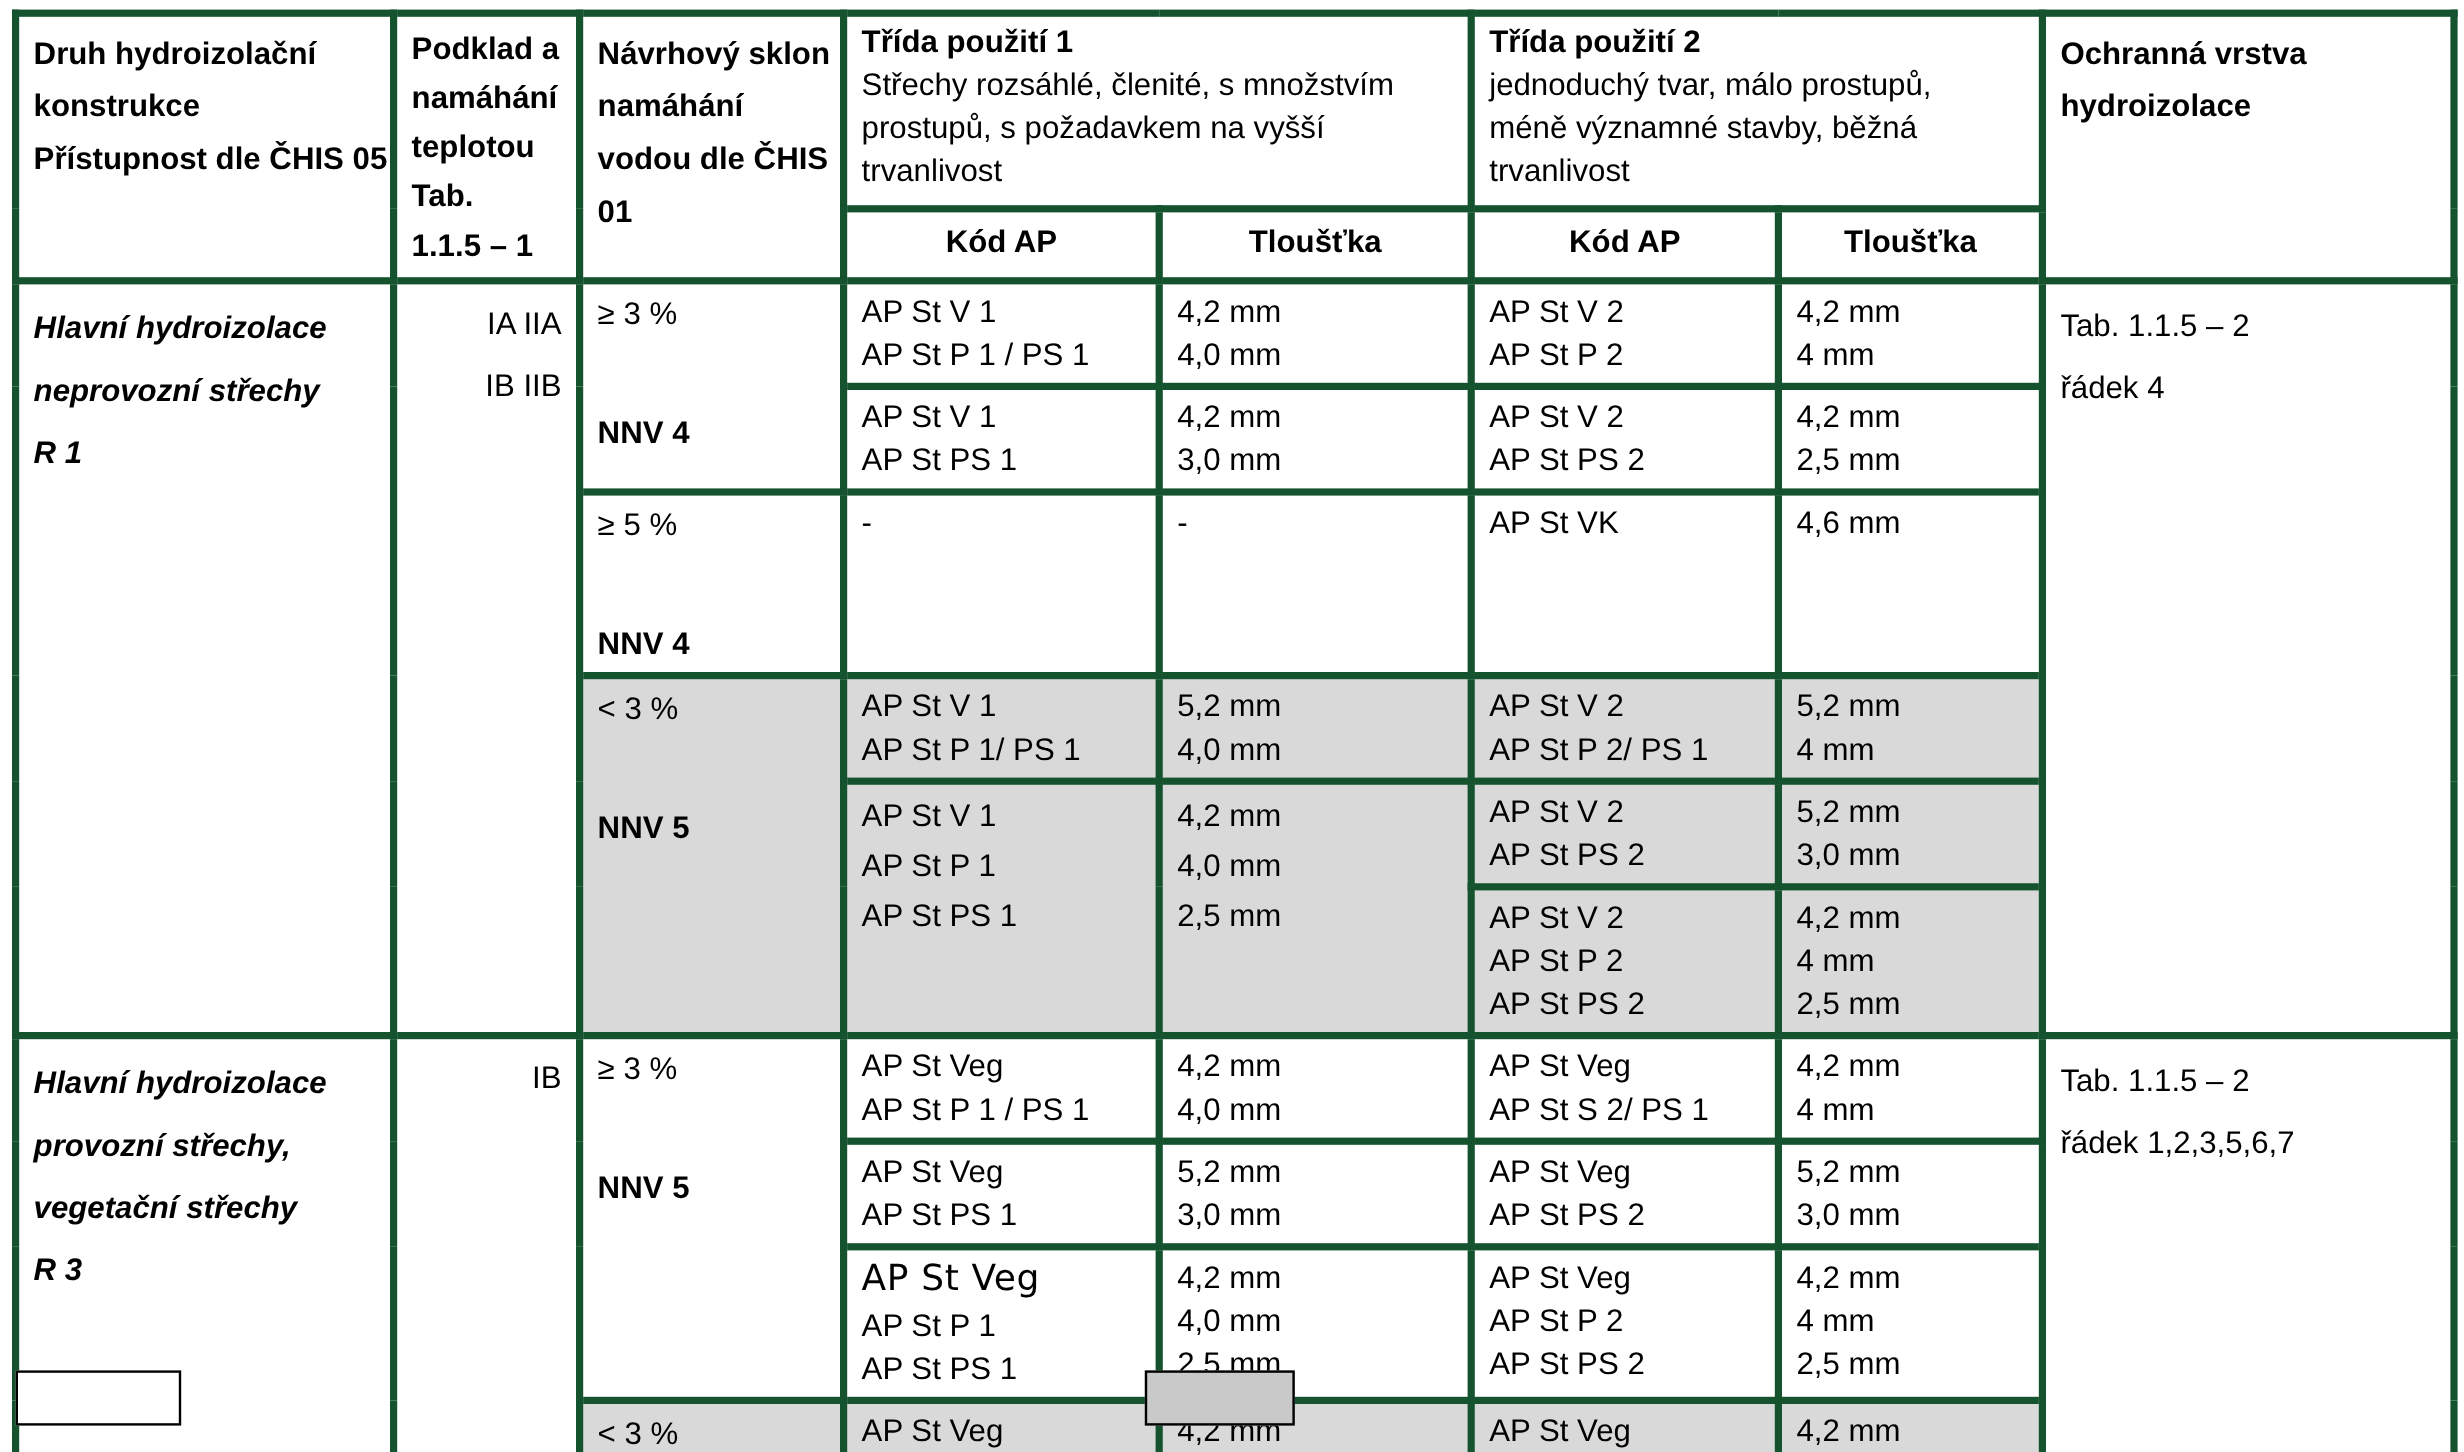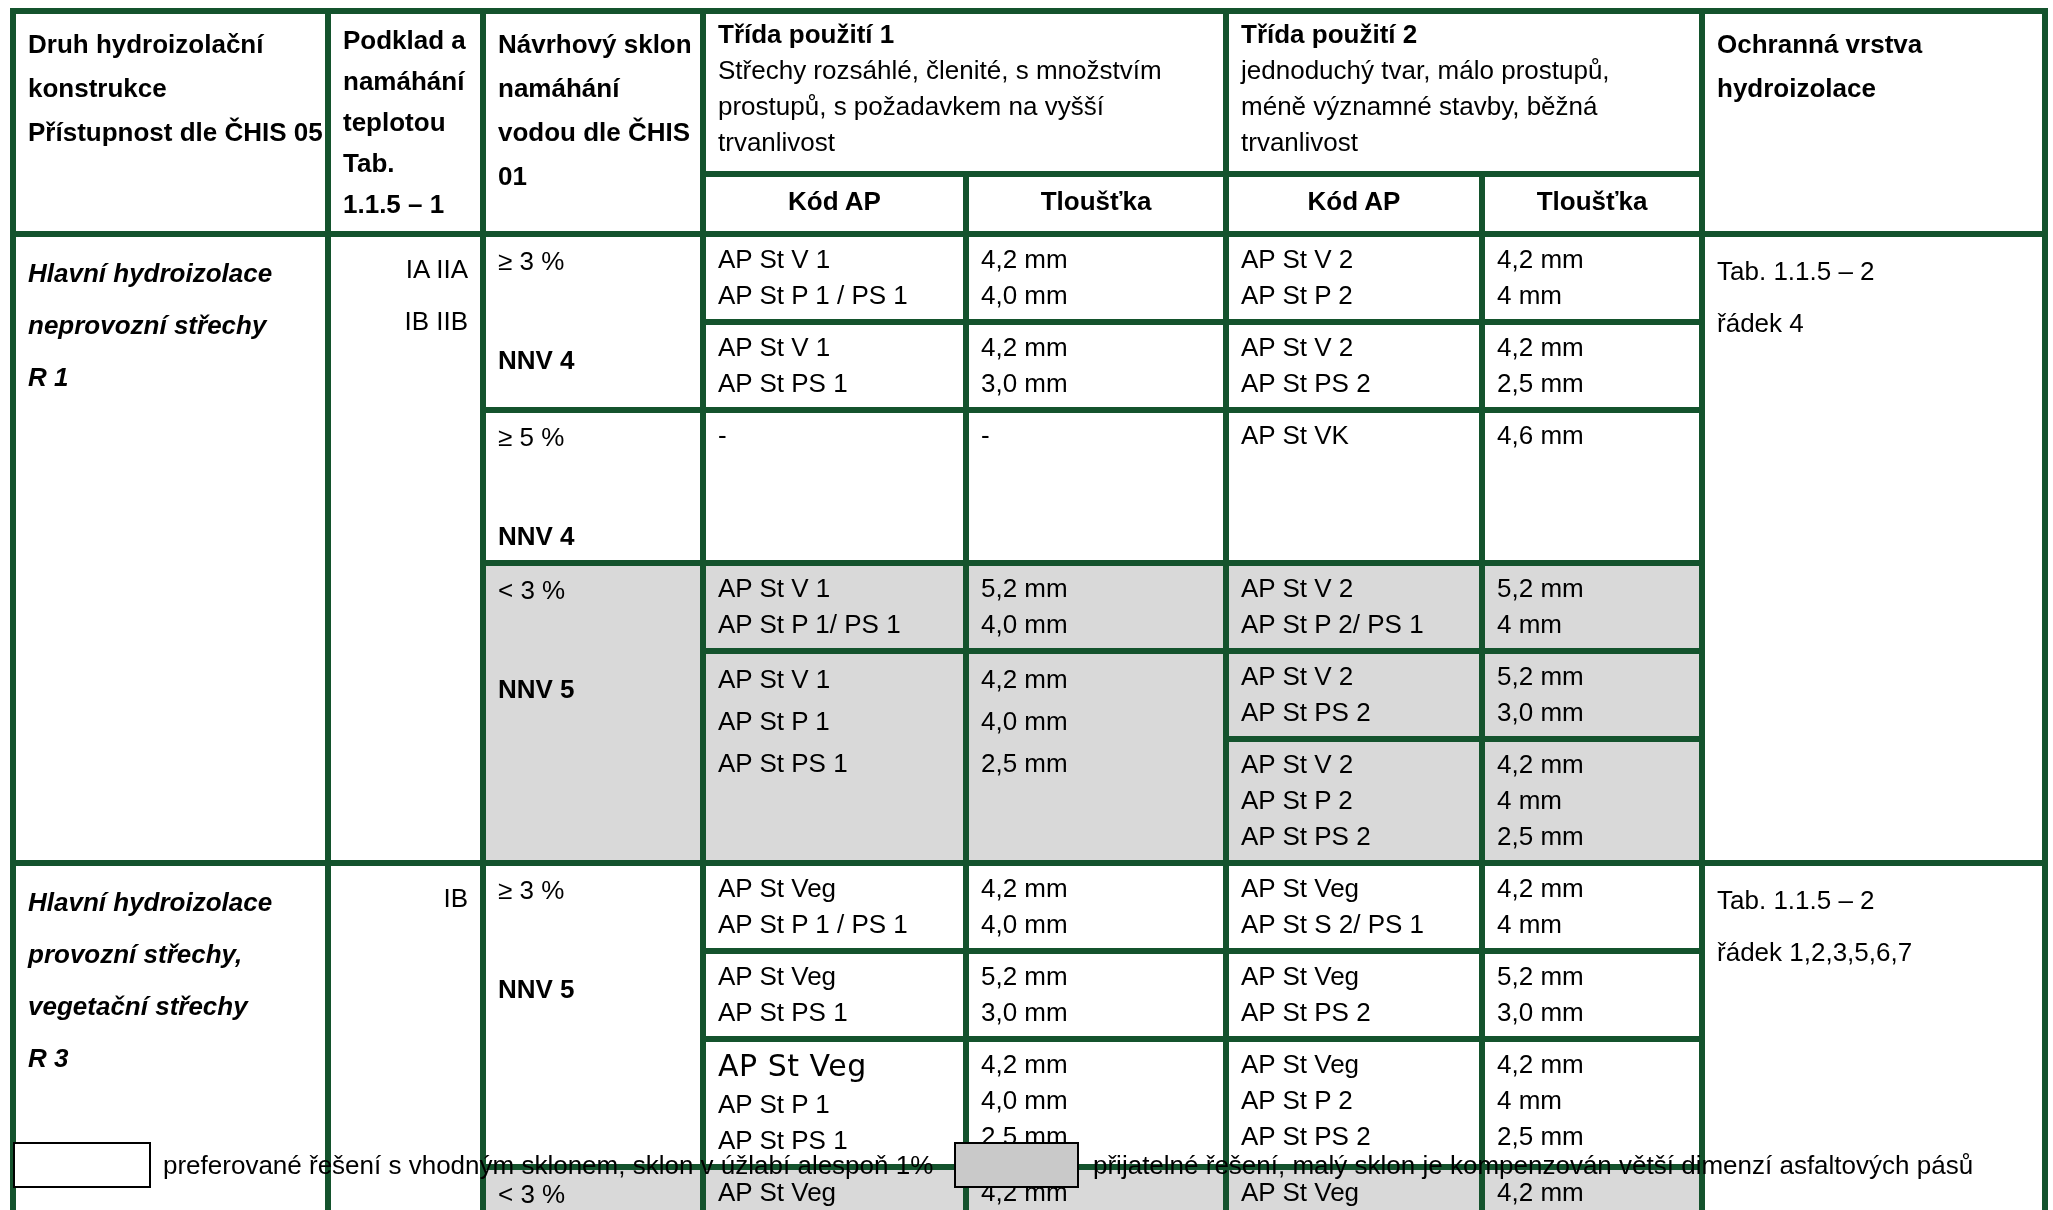--- a/index.html
+++ b/index.html
@@ -328,16 +328,14 @@
       <td class="d grey">
             <div class="ln">4,2 mm</div>
             <div class="ln">4 mm</div>
             <div class="ln">3,0 mm</div>
           </td>
     </tr>
   </tbody>
     </table>
 
   <div class="legend-box" style="left:13px;width:134px;"></div>
-  <div class="legend-text" style="left:163px;">preferované řešení s vhodným sklonem, sklon v úžlabí alespoň 1%</div>
   <div class="legend-box grey-box" style="left:954px;width:121px;"></div>
-  <div class="legend-text" style="left:1093px;">přijatelné řešení, malý sklon je kompenzován větší dimenzí asfaltových pásů</div>
 </div>
 
 </body></html>

